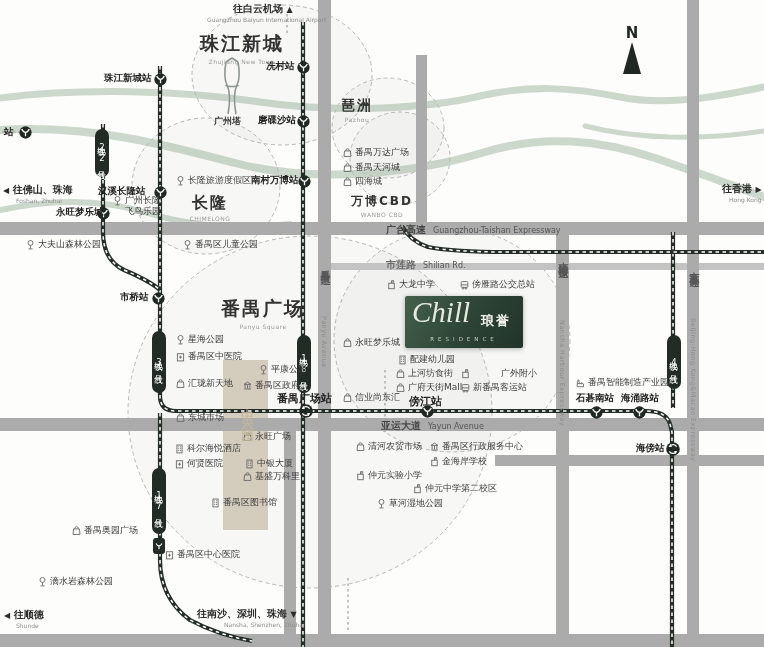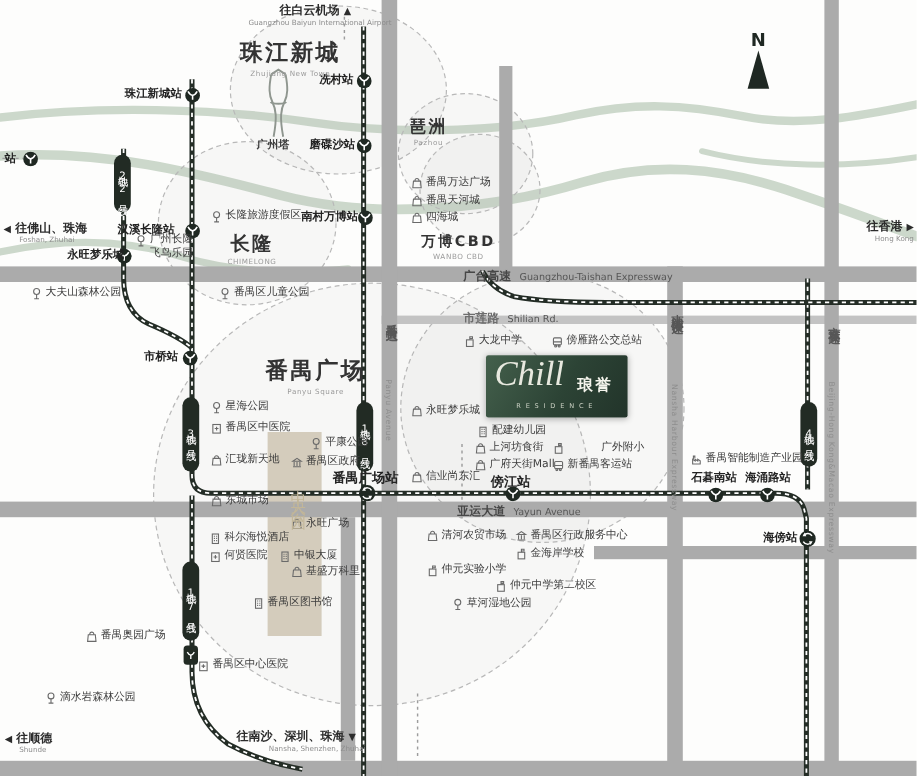--- a/index.html
+++ b/index.html
@@ -427,21 +427,21 @@
           </svg></span>
         <span>何贤医院</span>
       </div>
       <div class="poi" style="position: absolute; left: 242px; top: 431px; text-align: center;">
         <span class="pico"><svg viewBox="0 0 12 12" width="11" height="11" fill="none" stroke="#6a6a6a" stroke-width="1">
             <path d="M2.8,4.3 h6.4 l0.6,6 h-7.6 z"></path>
             <path d="M4.2,4.3 v-0.6 a1.8,1.8 0 0 1 3.6,0 v0.6"></path>
           </svg></span>
         <span>永旺广场</span>
       </div>
-      <div class="poi" style="position: absolute; left: 232px; top: 458px;">
+      <div class="poi" style="position: absolute; left: 244px; top: 458px;">
         <span class="pico"><svg viewBox="0 0 12 12" width="11" height="11" fill="none" stroke="#6a6a6a" stroke-width="1">
             <rect x="3.2" y="2.2" width="5.6" height="8.6"></rect>
             <path d="M4.6,4.2 h1 M6.6,4.2 h1 M4.6,6.2 h1 M6.6,6.2 h1 M4.6,8.2 h1 M6.6,8.2 h1"></path>
           </svg></span>
         <span>中银大厦</span>
       </div>
       <div class="poi" style="position: absolute; left: 242px; top: 471px;">
         <span class="pico"><svg viewBox="0 0 12 12" width="11" height="11" fill="none" stroke="#6a6a6a" stroke-width="1">
             <path d="M2.8,4.3 h6.4 l0.6,6 h-7.6 z"></path>
             <path d="M4.2,4.3 v-0.6 a1.8,1.8 0 0 1 3.6,0 v0.6"></path>

